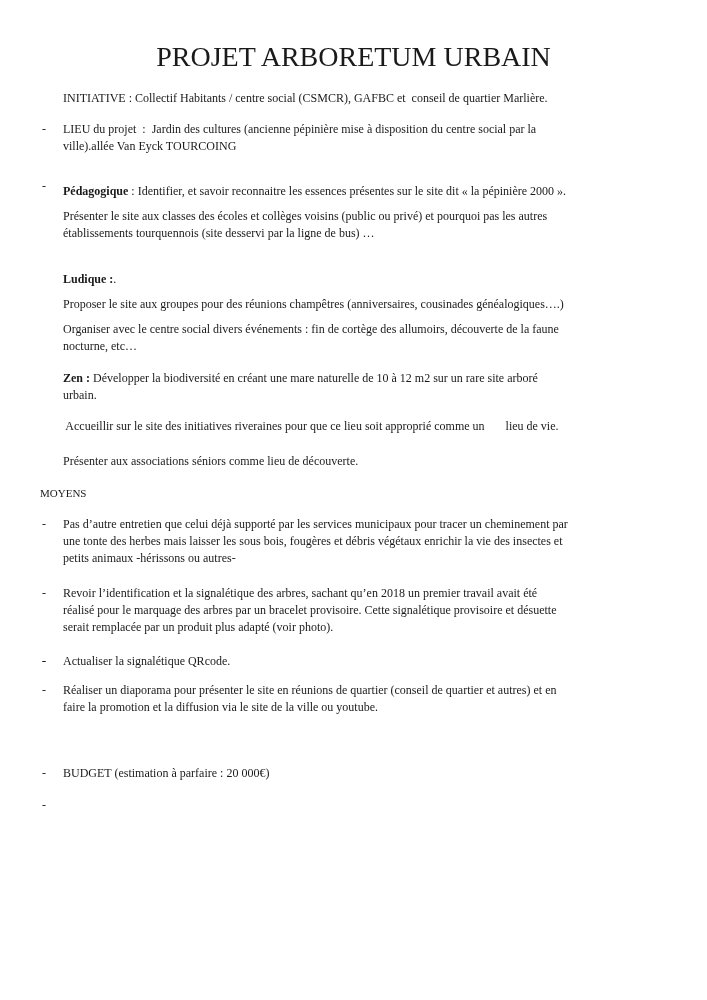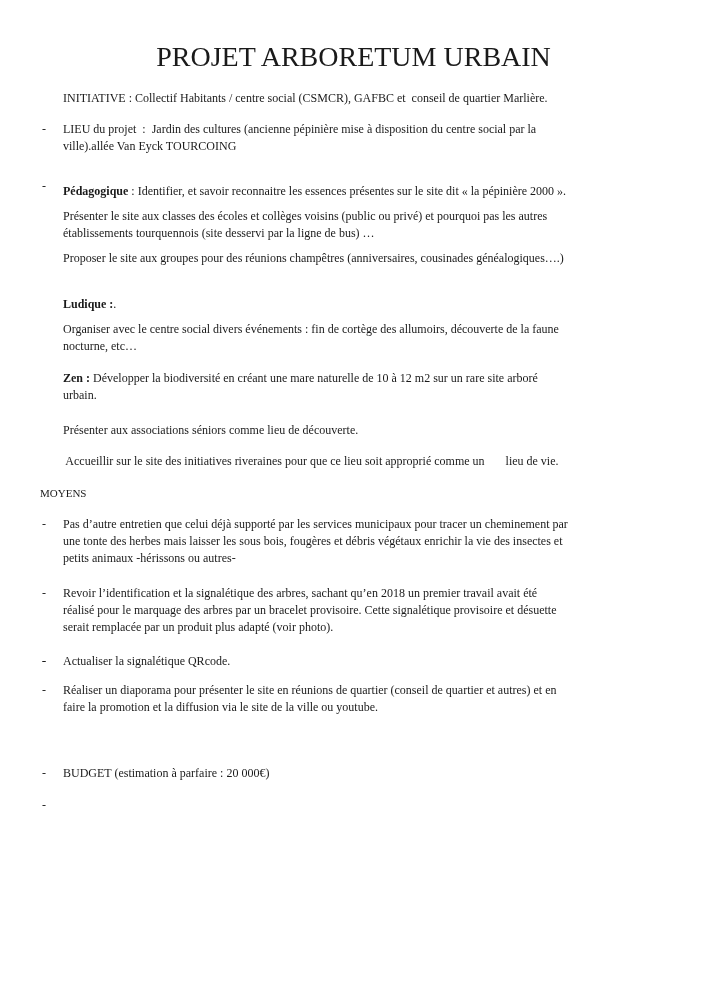--- a/index.html
+++ b/index.html
@@ -66,33 +66,33 @@
   <div class="para bullet-para mt14"><span class="dash">-</span><span class="txt">LIEU du projet  :  Jardin des cultures (ancienne pépinière mise à disposition du centre social par la
 ville).allée Van Eyck TOURCOING</span></div>
 
   <div class="para bullet-para mt23"><span class="dash">-</span></div>
 
   <p class="para mt22"><span class="lead txt">Pédagogique</span><span class="txt"> : Identifier, et savoir reconnaitre les essences présentes sur le site dit « la pépinière 2000 ».</span></p>
 
   <p class="para txt mt16">Présenter le site aux classes des écoles et collèges voisins (public ou privé) et pourquoi pas les autres
 établissements tourquennois (site desservi par la ligne de bus) …</p>
 
+  <p class="para mt29"><span class="lead txt">Ludique :</span><span class="txt">.</span></p>
+
   <p class="para txt mt16">Proposer le site aux groupes pour des réunions champêtres (anniversaires, cousinades généalogiques….)</p>
-
-  <p class="para mt29"><span class="lead txt">Ludique :</span><span class="txt">.</span></p>
 
   <p class="para txt mt16">Organiser avec le centre social divers événements : fin de cortège des allumoirs, découverte de la faune
 nocturne, etc…</p>
 
   <p class="para mt15"><span class="lead txt">Zen :</span><span class="txt"> Développer la biodiversité en créant une mare naturelle de 10 à 12 m2 sur un rare site arboré
 urbain.</span></p>
 
+  <p class="para txt mt14"> Accueillir sur le site des initiatives riveraines pour que ce lieu soit approprié comme un       lieu de vie.</p>
+
   <p class="para txt mt18">Présenter aux associations séniors comme lieu de découverte.</p>
-
-  <p class="para txt mt14"> Accueillir sur le site des initiatives riveraines pour que ce lieu soit approprié comme un       lieu de vie.</p>
 
   <p class="heading mt15">MOYENS</p>
 
   <div class="para bullet-para mt14"><span class="dash">-</span><span class="txt">Pas d’autre entretien que celui déjà supporté par les services municipaux pour tracer un cheminement par
 une tonte des herbes mais laisser les sous bois, fougères et débris végétaux enrichir la vie des insectes et
 petits animaux -hérissons ou autres-</span></div>
 
   <div class="para bullet-para mt18"><span class="dash">-</span><span class="txt">Revoir l’identification et la signalétique des arbres, sachant qu’en 2018 un premier travail avait été
 réalisé pour le marquage des arbres par un bracelet provisoire. Cette signalétique provisoire et désuette
 serait remplacée par un produit plus adapté (voir photo).</span></div>

